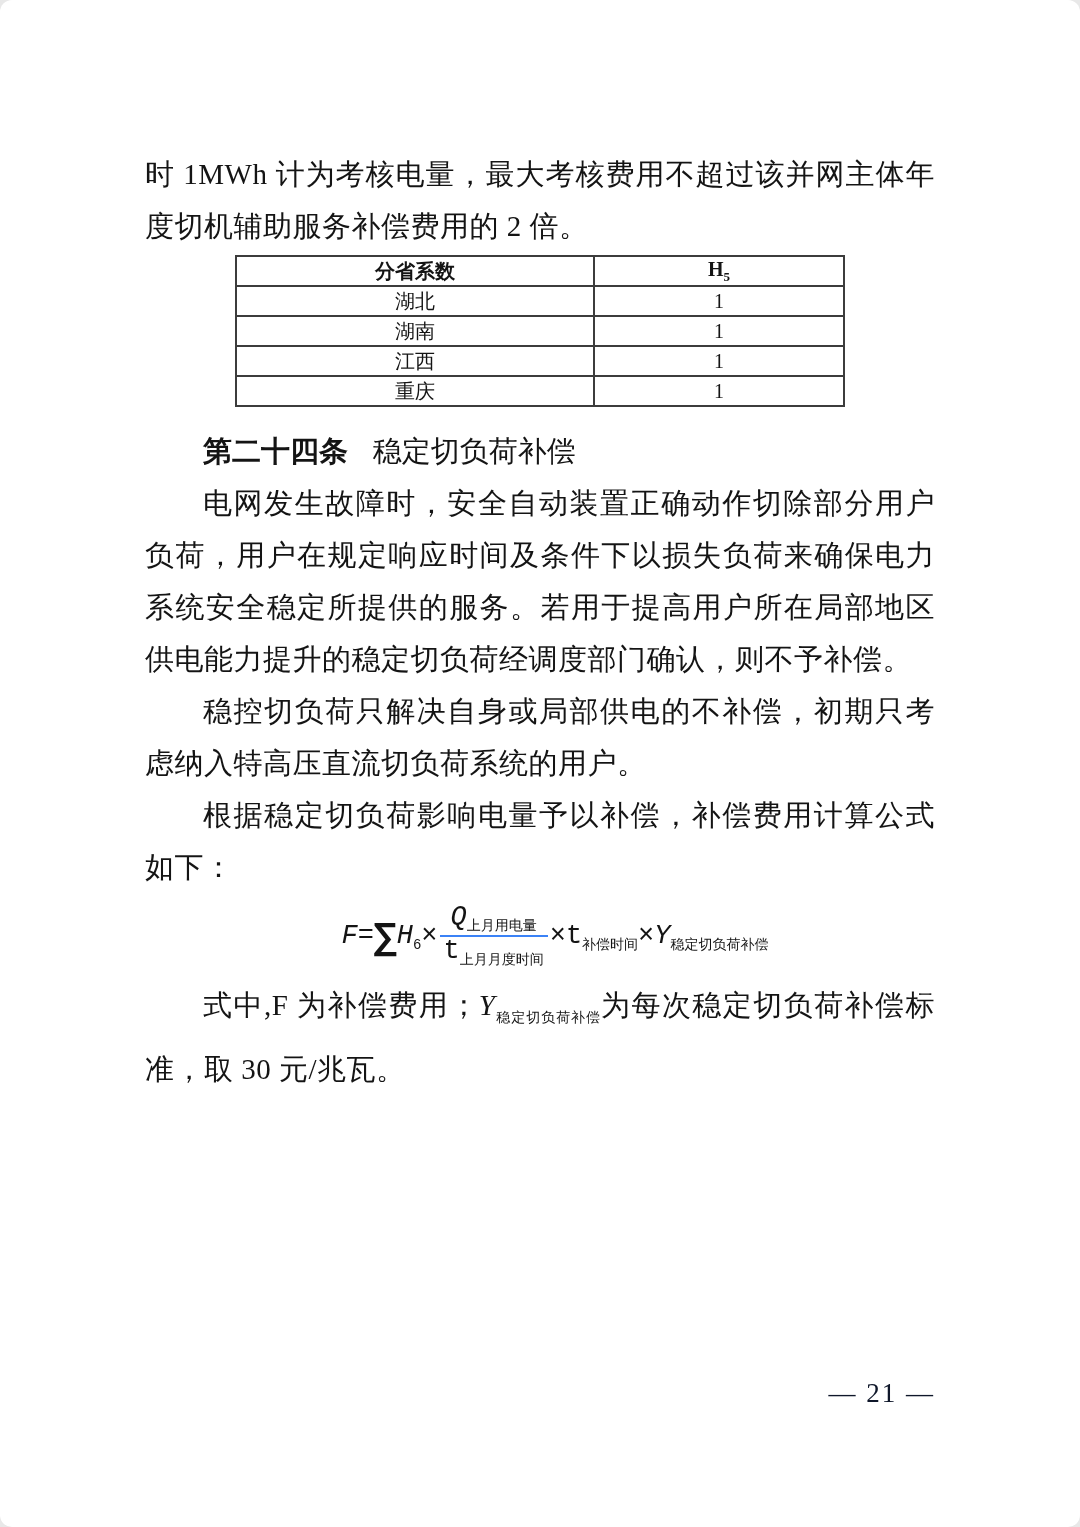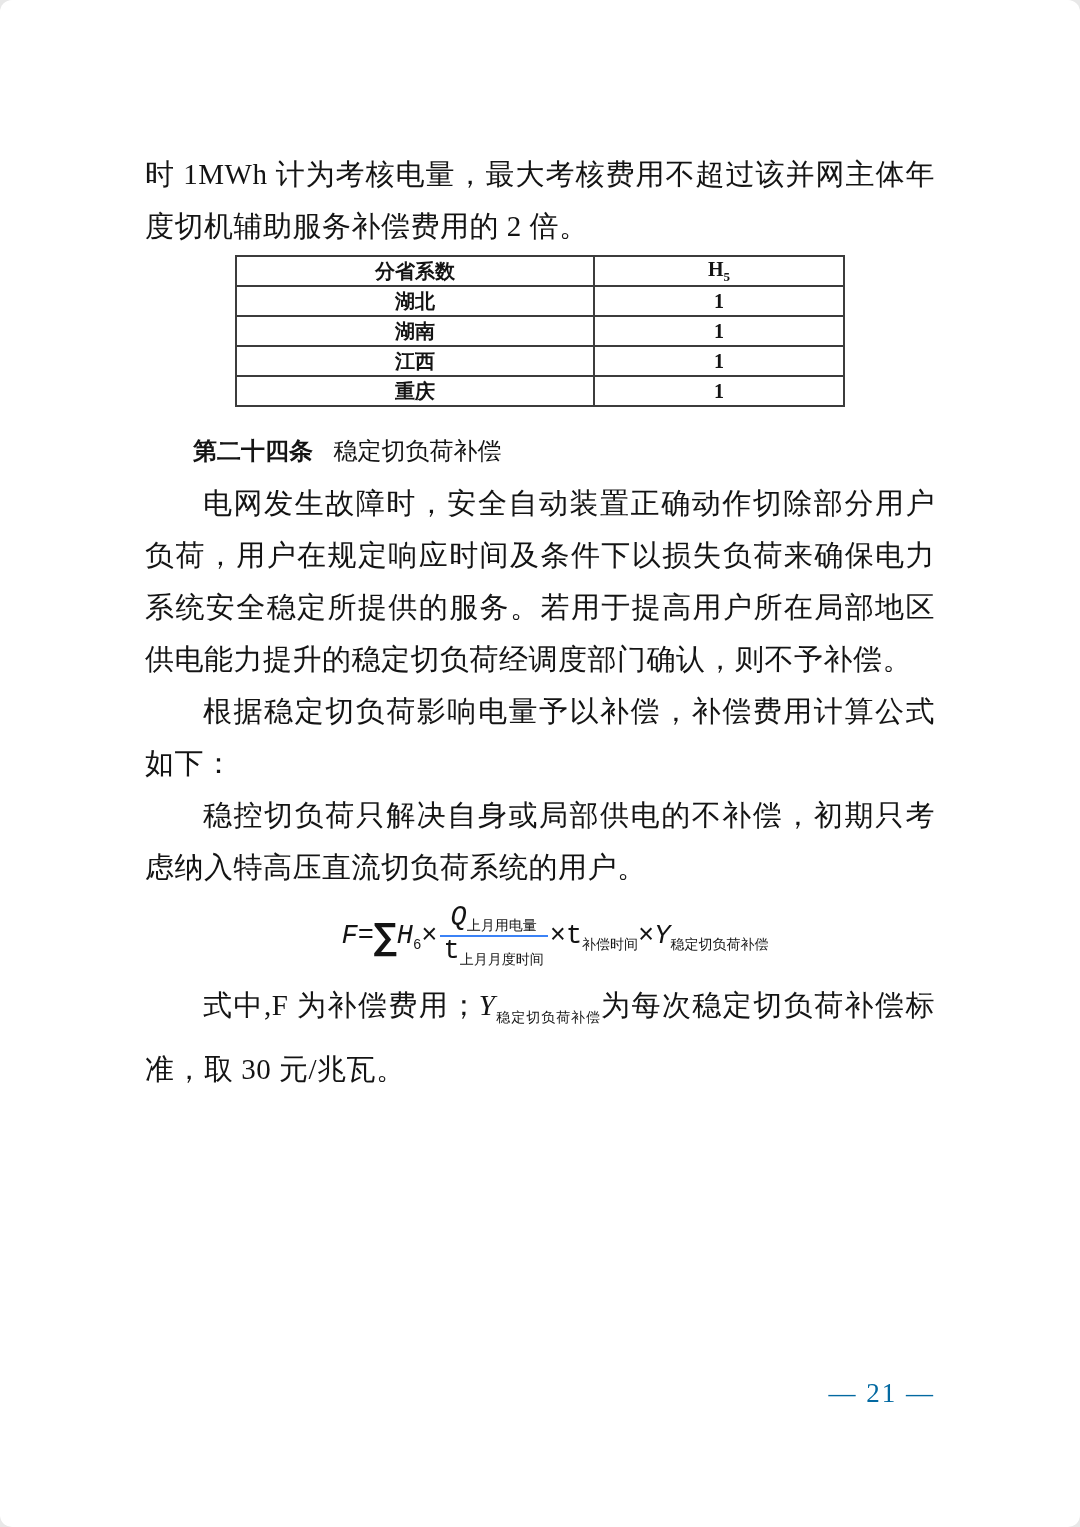--- a/index.html
+++ b/index.html
@@ -32,29 +32,29 @@
     width:610px;
     margin:3px 0 18px 90px;
     font-size:20px;
   }
   table.coef th, table.coef td {
     border:2px solid #3c3c3c;
     height:28px;
     text-align:center;
     vertical-align:middle;
     padding:0;
-    font-weight:bold;
+    font-weight:normal;
   }
   table.coef th { font-weight:bold; }
   table.coef .col-province { width:356px; }
   table.coef sub { font-size:13px; }
 
   .article-heading {
     margin:0;
-    font-size:24px;
+    font-size:29px;
     line-height:52px;
     text-indent:2em;
   }
   .article-heading .art-num { font-weight:bold; }
   .article-heading .art-title { margin-left:0.85em; }
 
   
   .formula-wrap {
     text-align:center;
     margin:10px 0 10px 30px;
@@ -83,21 +83,21 @@
   .frac .den { border-top:2px solid #3b82f6; }
 
   .inline-var { font-style:italic; white-space:nowrap; }
 
   .page-footer {
     position:absolute;
     top:1378px;
     right:145px;
     font-size:27px;
     letter-spacing:2px;
-    color:#0369a1;
+    color:#0f172a;
     font-family:Liberation Serif, serif;
   }
 </style>
 </head>
 <body>
 
 <div class="page">
   <div class="content">
 
     <p class="body">时 1MWh 计为考核电量，最大考核费用不超过该并网主体年度切机辅助服务补偿费用的 2 倍。</p>
@@ -127,23 +127,23 @@
           <td>1</td>
         </tr>
       </tbody>
     </table>
 
 
     <p class="article-heading"><span class="art-num">第二十四条</span><span class="art-title">稳定切负荷补偿</span></p>
 
     <p class="body indent">电网发生故障时，安全自动装置正确动作切除部分用户负荷，用户在规定响应时间及条件下以损失负荷来确保电力系统安全稳定所提供的服务。若用于提高用户所在局部地区供电能力提升的稳定切负荷经调度部门确认，则不予补偿。</p>
 
+    <p class="body indent">稳控切负荷只解决自身或局部供电的不补偿，初期只考虑纳入特高压直流切负荷系统的用户。</p>
+
     <p class="body indent">根据稳定切负荷影响电量予以补偿，补偿费用计算公式如下：</p>
-
-    <p class="body indent">稳控切负荷只解决自身或局部供电的不补偿，初期只考虑纳入特高压直流切负荷系统的用户。</p>
 
     <div class="formula-wrap">
       <span class="frml"><span>F</span><span class="rm">=</span><span class="sigma">∑</span><span>H</span><sub>6</sub><span class="rm">×</span><span class="frac"><span class="num"><span>Q</span><sub>上月用电量</sub></span><span class="den"><span class="rm">t</span><sub>上月月度时间</sub></span></span><span class="rm">×</span><span class="rm">t</span><sub>补偿时间</sub><span class="rm">×</span><span>Y</span><sub>稳定切负荷补偿</sub></span>
     </div>
 
     <p class="body indent"><span>式中,F 为补偿费用；</span><span class="inline-var"><span>Y</span><sub>稳定切负荷补偿</sub></span><span>为每次稳定切负荷补偿标准，取 30 元/兆瓦。</span></p>
 
   </div>
 
   <div class="page-footer">— 21 —</div>

